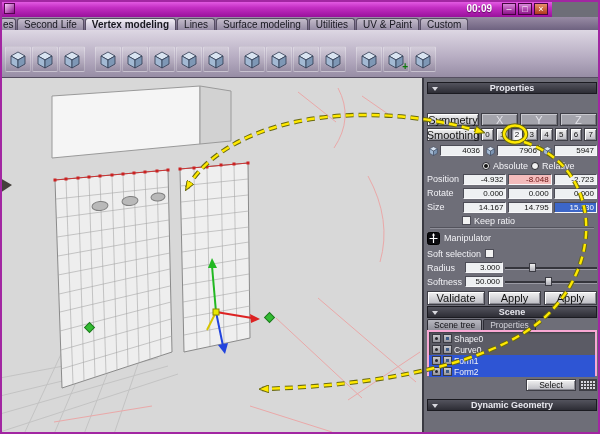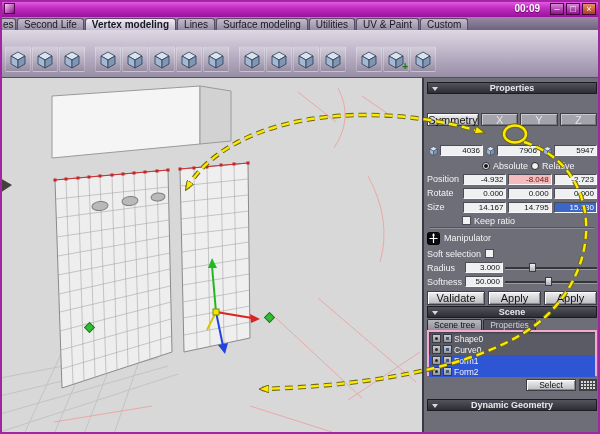--- a/index.html
+++ b/index.html
@@ -1,21 +1,21 @@
 <!DOCTYPE html>
 <html><head>
 <meta charset="utf-8">
 <style>
   html,body{margin:0;padding:0;background:#4a4a50;}
   .window{position:relative;width:600px;height:434px;overflow:hidden;background:#6e6e78;
           font-family:"Liberation Sans",sans-serif;cursor:default;}
   .window::after{content:"";position:absolute;inset:0;border:2px solid #a226a2;pointer-events:none;z-index:99;}
 
   
-  .titlebar{position:absolute;left:0;top:0;width:600px;height:17px;z-index:6;
+  .titlebar{position:absolute;left:0;top:0;width:552px;height:17px;z-index:6;
     background:linear-gradient(180deg,#ee6aee 0%,#c32ec3 45%,#99119b 100%);
     display:flex;align-items:center;padding:0 4px;box-sizing:border-box;}
   .app-icon{width:11px;height:11px;background:linear-gradient(135deg,#f7c9f7,#8a0f8a);
     border:1px solid #55064f;box-sizing:border-box;margin-right:4px;}
   .clock{margin-left:auto;margin-right:8px;color:#fff;font-size:10px;font-weight:bold;text-shadow:0 1px 1px #5e045e;}
   .winbtn{width:14px;height:12px;margin-left:2px;font-size:9px;line-height:10px;text-align:center;color:#fff;
     border:1px solid #45053f;box-sizing:border-box;background:linear-gradient(180deg,#d885d8,#8d128b);}
   .winbtn.close{background:linear-gradient(180deg,#e8906a,#b03a1c);}
 
   
@@ -291,20 +291,31 @@
     </div>
 
 
     <div class="r" style="top:35px;height:13px">
       <div class="btn3d" style="width:52px;flex:none">Symmetry</div>
       <div class="btn3d disabled" style="flex:1">X</div>
       <div class="btn3d disabled" style="flex:1">Y</div>
       <div class="btn3d disabled" style="flex:1">Z</div>
     </div>
 
+    <div class="r" style="top:50px;height:13px">
+      <div class="btn3d" style="width:52px;flex:none">Smoothing</div>
+      <div class="btn3d numbtn">0</div>
+      <div class="btn3d numbtn">1</div>
+      <div class="btn3d numbtn pressed">2</div>
+      <div class="btn3d numbtn">3</div>
+      <div class="btn3d numbtn">4</div>
+      <div class="btn3d numbtn">5</div>
+      <div class="btn3d numbtn">6</div>
+      <div class="btn3d numbtn">7</div>
+    </div>
 
     <div class="r" style="top:65px;height:14px;gap:1px">
       <span class="cicon">
           <svg width="11" height="11" viewBox="0 0 20 20">
             <use href="#cube"></use>
           </svg>
         </span>
       <div class="val" style="flex:1">4036</div>
       <span class="cicon">
           <svg width="11" height="11" viewBox="0 0 20 20">

